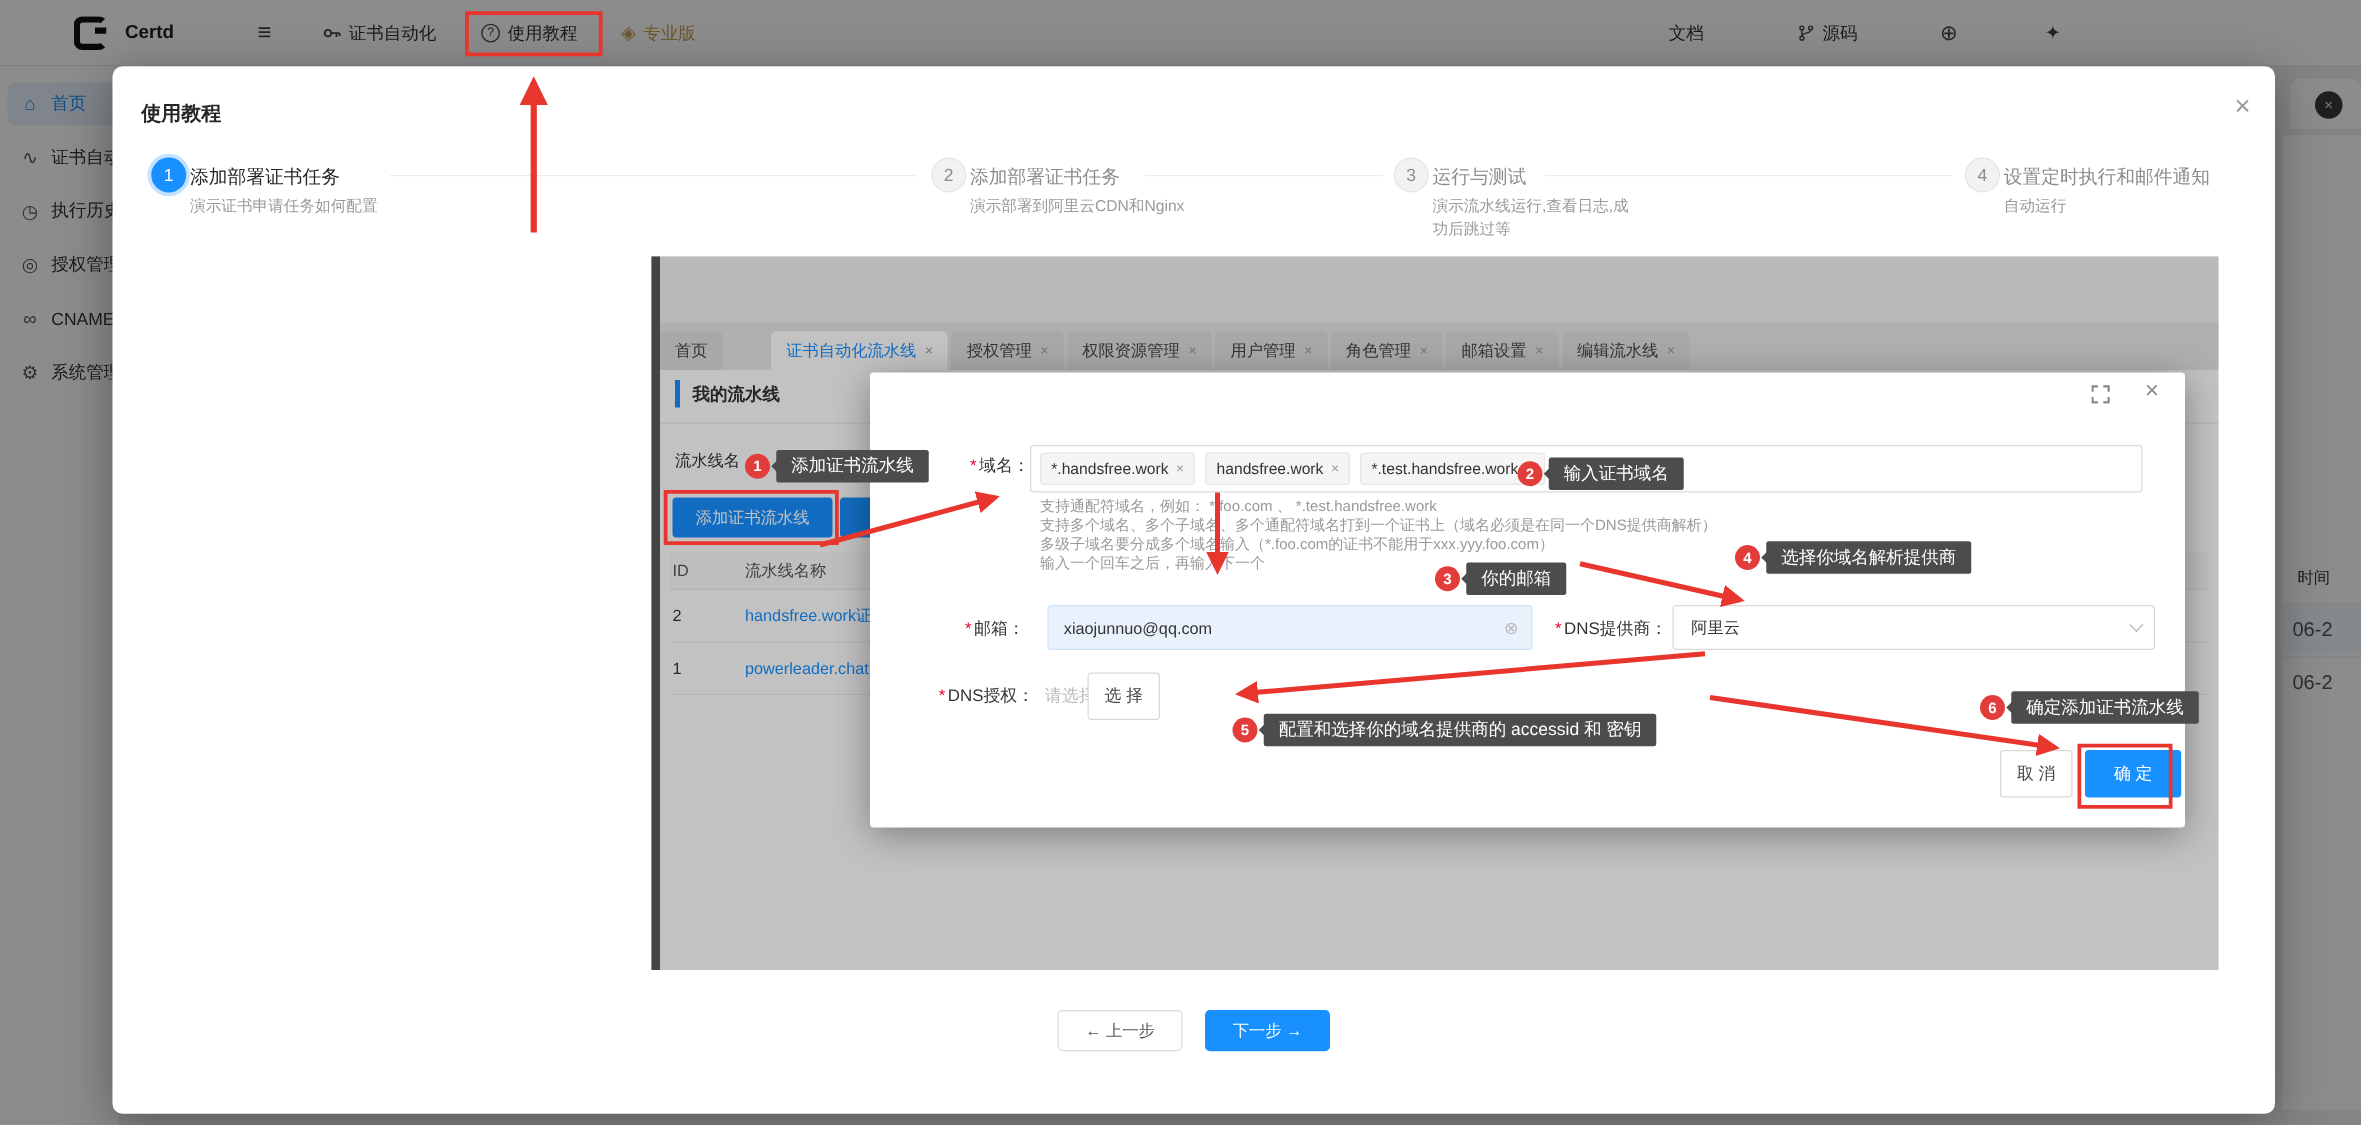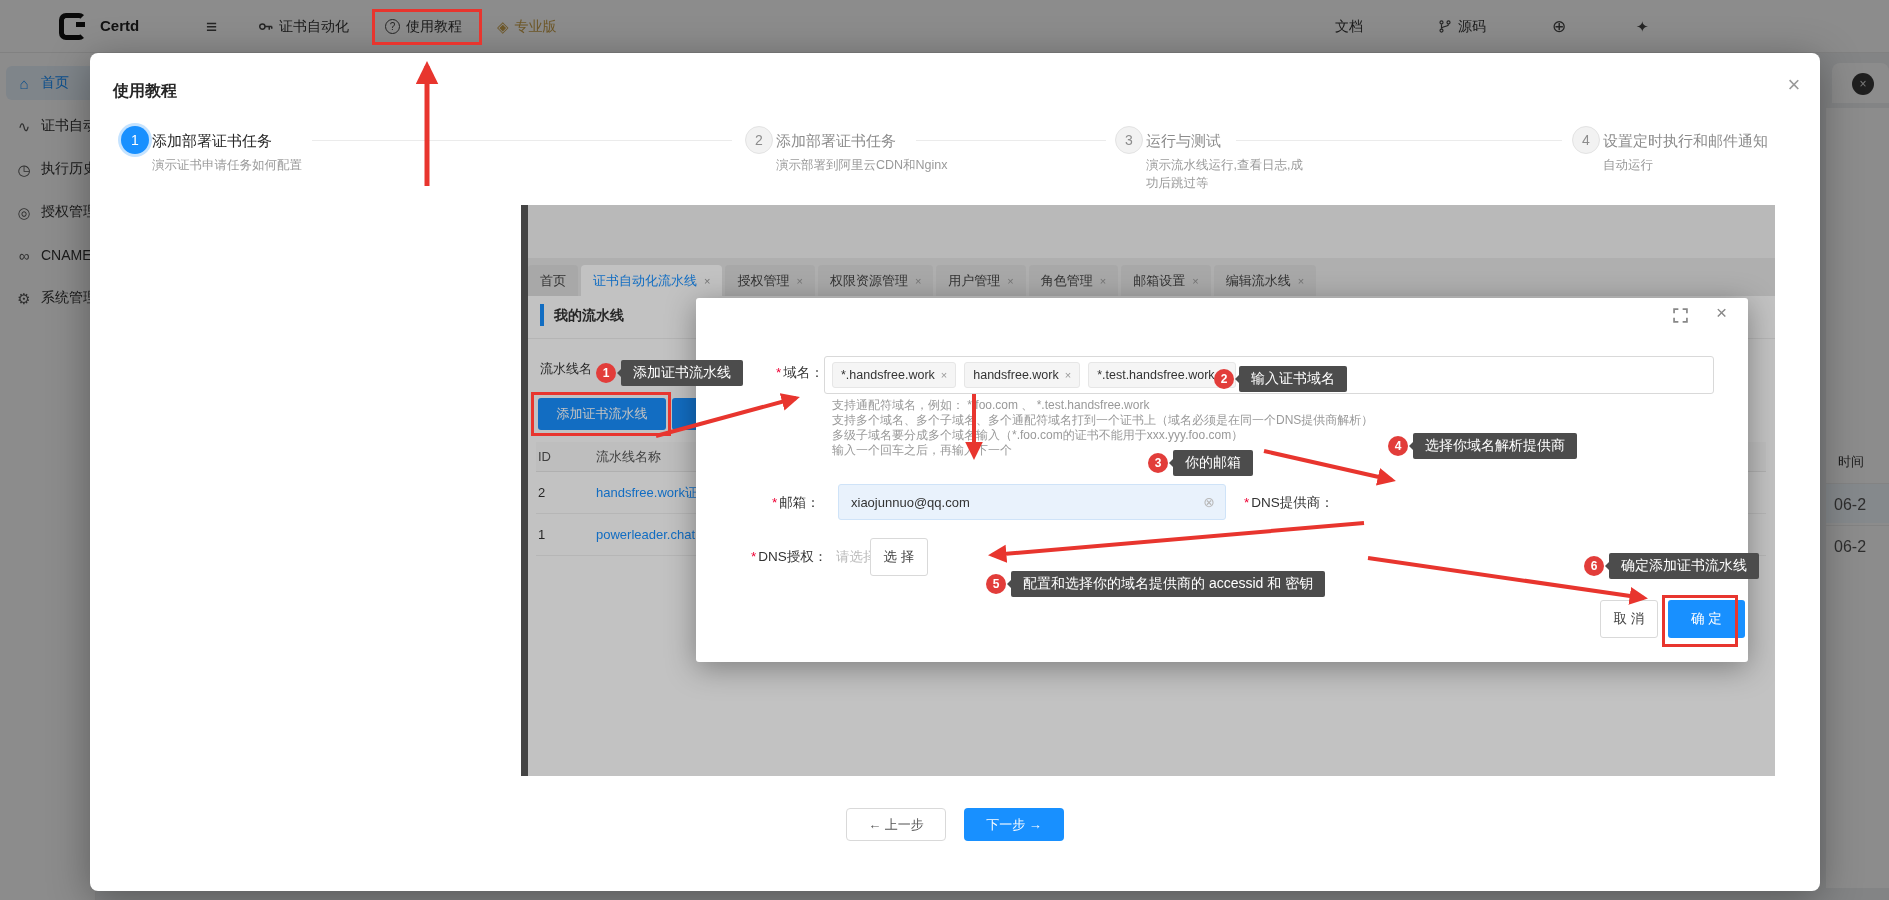--- a/index.html
+++ b/index.html
@@ -65,21 +65,21 @@
 
   
   .inner-shot { position:absolute; left:431px; top:152px; width:1254px; height:571px; overflow:hidden; background:#fff; }
   .is-sidestrip { position:absolute; left:0; top:0; width:7px; height:571px; background:#5a5a5a; z-index:1; }
   .is-top { position:absolute; left:7px; top:0; width:1247px; height:53px; background:#f4f4f4; z-index:1; }
   .is-tabbar { position:absolute; left:7px; top:53px; width:1247px; height:38px; background:#e6e6e6; z-index:1;
                display:flex; align-items:flex-end; gap:3px; padding-left:0; }
   .is-tab { height:31px; display:flex; align-items:center; padding:0 12px; font-size:13px; color:#444;
             background:#ddd; border-radius:4px 4px 0 0; white-space:nowrap; }
   .is-tab .tx { margin-left:7px; font-size:11px; color:#999; }
-  .is-tab.active { background:#fff; color:#1890ff; }
+  .is-tab.active { background:#fff; color:#1890ff;margin-left:36px; }
   .is-content { position:absolute; left:7px; top:91px; width:1247px; height:480px; background:#fff; z-index:1; }
   .panel-title { position:absolute; left:12px; top:8px; border-left:4px solid #1890ff; padding-left:10px;
                  font-size:14px; font-weight:bold; color:#333; height:22px; line-height:22px; }
   .panel-div { position:absolute; left:0; top:42px; width:1247px; height:1px; background:#eee; }
   .filter-label { position:absolute; left:12px; top:64px; font-size:13px; color:#333; }
   .btn-blue { position:absolute; background:#1890ff; color:#fff; font-size:13px; border-radius:3px;
               display:flex; align-items:center; justify-content:center; }
   .is-table { position:absolute; left:8px; top:146px; width:1230px; }
   .is-th { display:flex; height:30px; background:#fafafa; border-bottom:1px solid #e8e8e8; align-items:center;
            font-size:13px; color:#555; }
@@ -326,20 +326,24 @@
         <div class="help" style="top:130px;">多级子域名要分成多个域名输入（*.foo.com的证书不能用于xxx.yyy.foo.com）</div>
         <div class="help" style="top:145px;">输入一个回车之后，再输入下一个</div>
 
         <div class="dlg-label" style="left:76px; top:196px;"><span class="req">*</span><span>邮箱：</span></div>
         <div class="email-input">
           <span>xiaojunnuo@qq.com</span>
           <span class="clear-ic">⊗</span>
         </div>
 
         <div class="dlg-label" style="left:548px; top:196px;"><span class="req">*</span><span>DNS提供商：</span></div>
+        <div class="select" style="left:642px; top:186px; width:386px; height:36px;">
+          <span>阿里云</span>
+          <span class="chev"></span>
+        </div>
 
         <div class="dlg-label" style="left:55px; top:250px;"><span class="req">*</span><span>DNS授权：</span></div>
         <div class="dlg-label ph" style="left:140px; top:250px;">请选择</div>
         <div class="btn-plain" style="left:174px; top:240px; width:58px; height:38px;">选 择</div>
 
         <div class="btn-plain" style="left:904px; top:302px; width:58px; height:38px;">取 消</div>
         <div class="btn-ok" style="left:972px; top:302px; width:77px; height:38px;">确 定</div>
       </div>
     </div>
 

